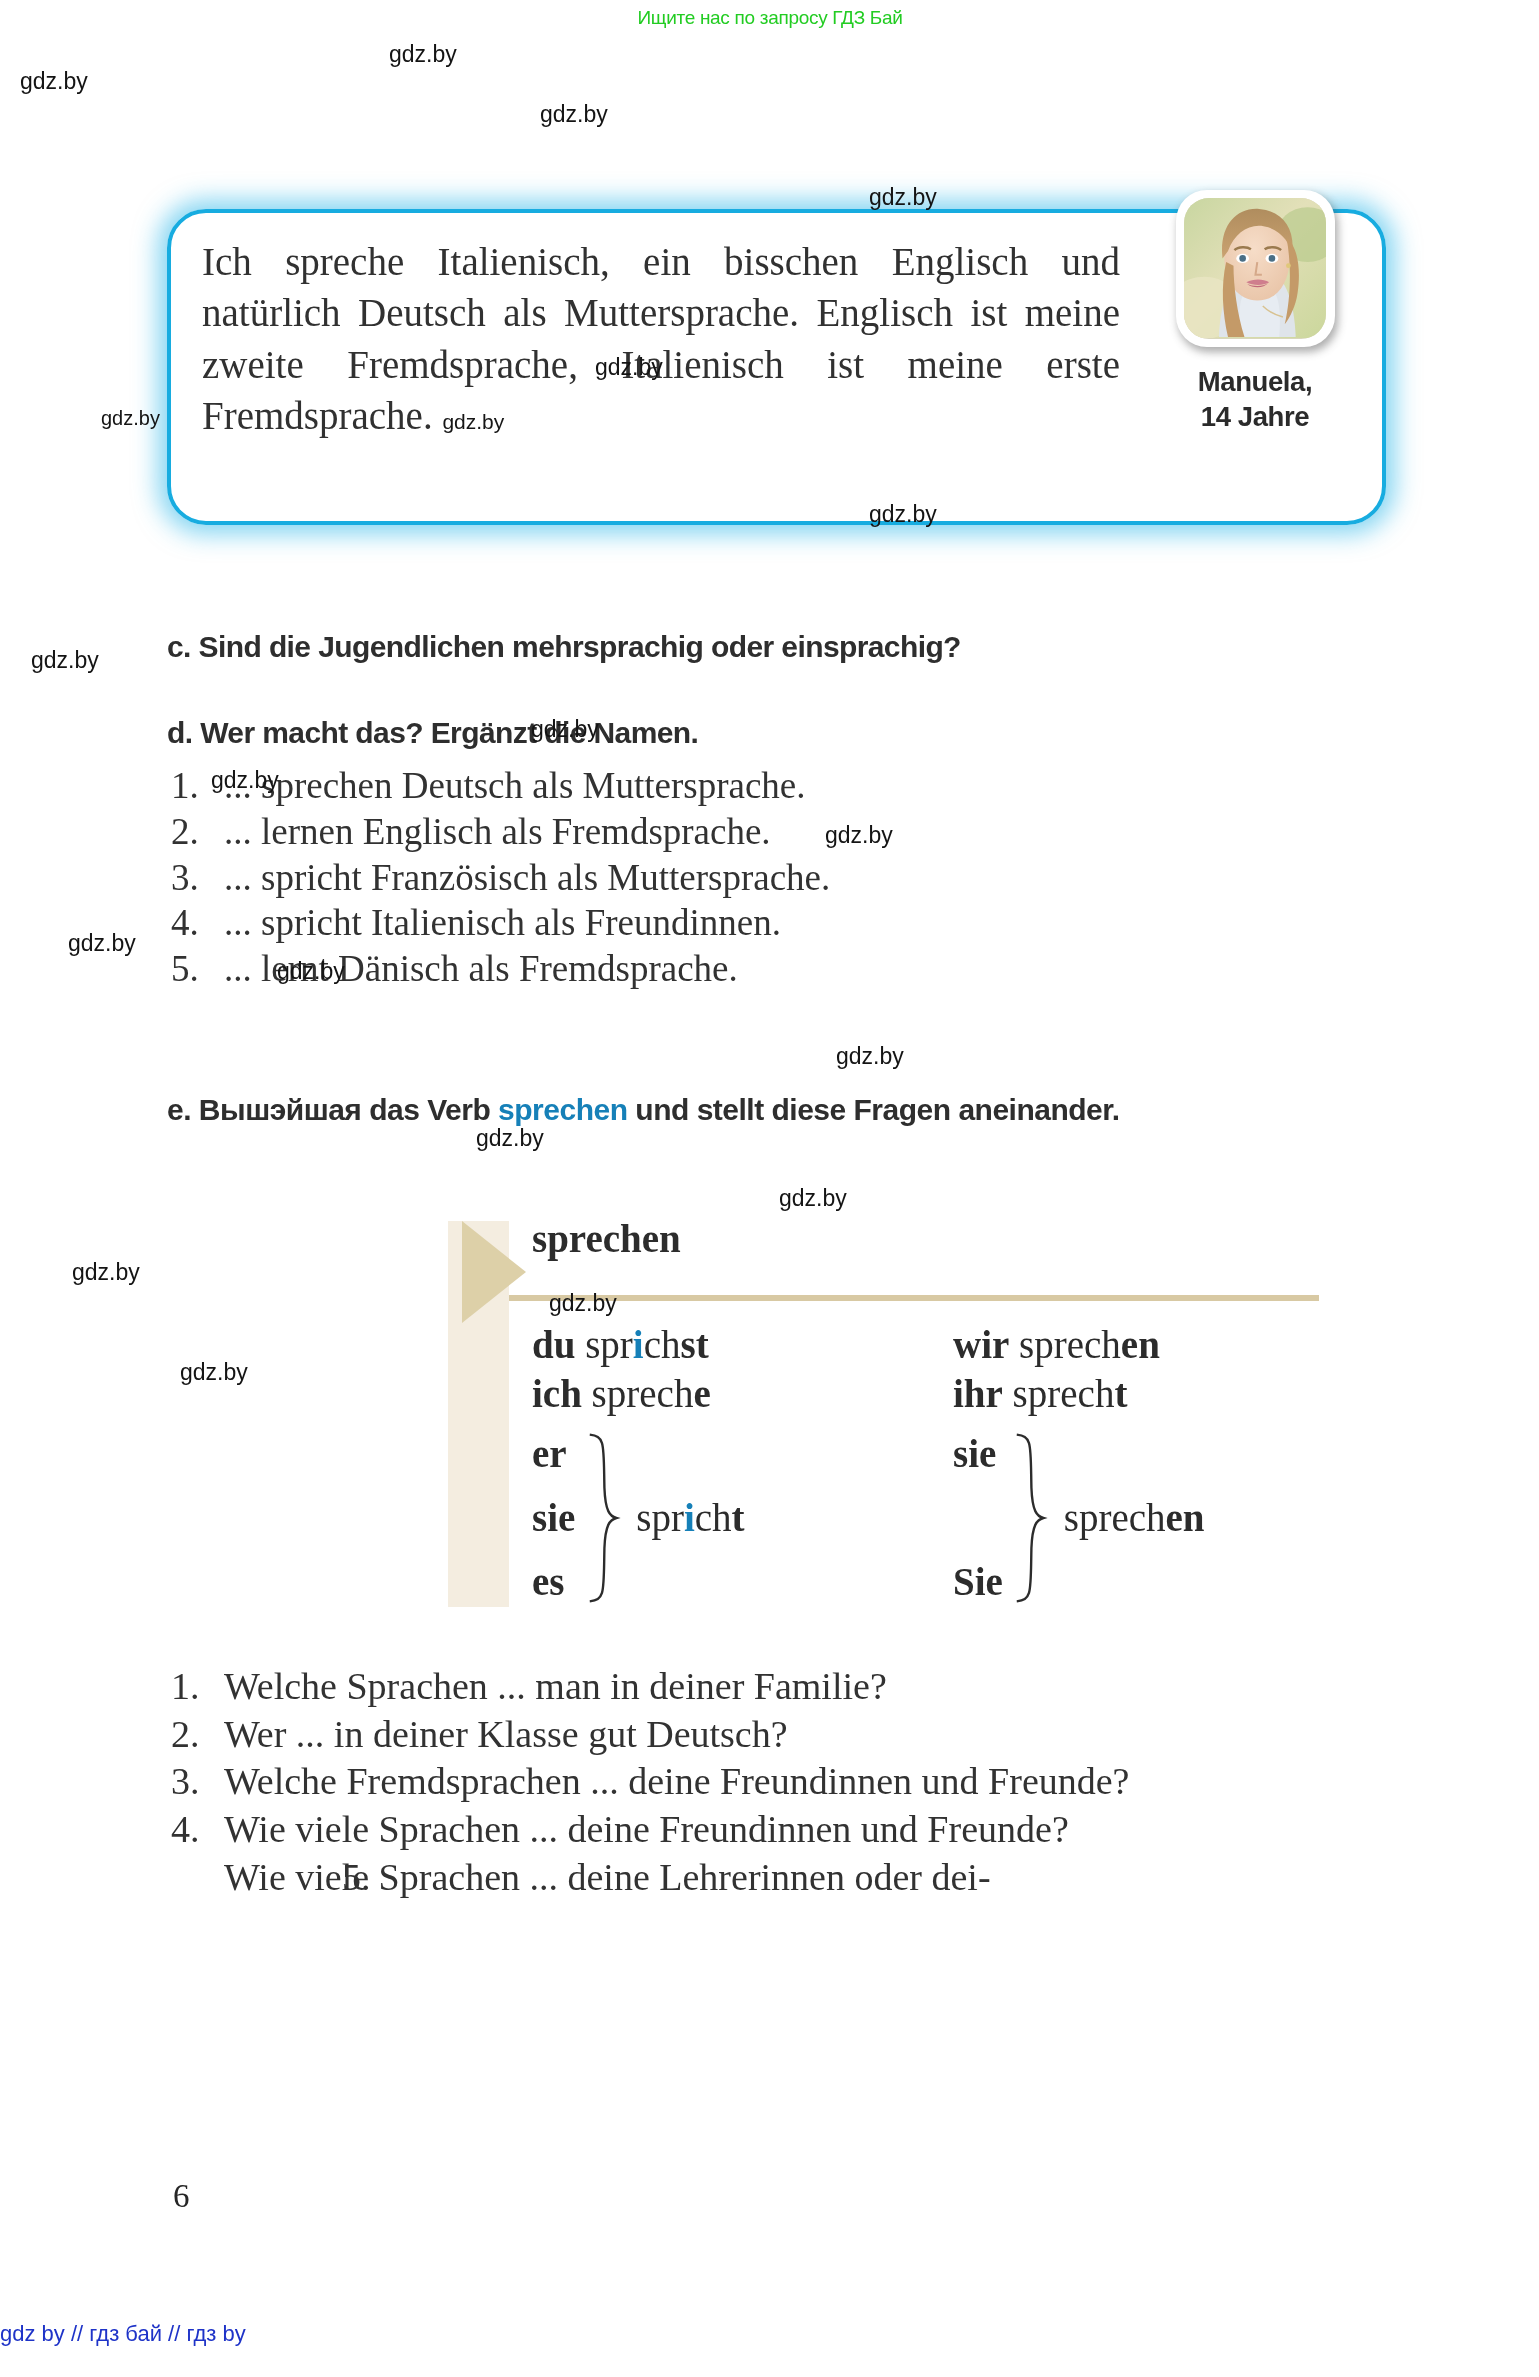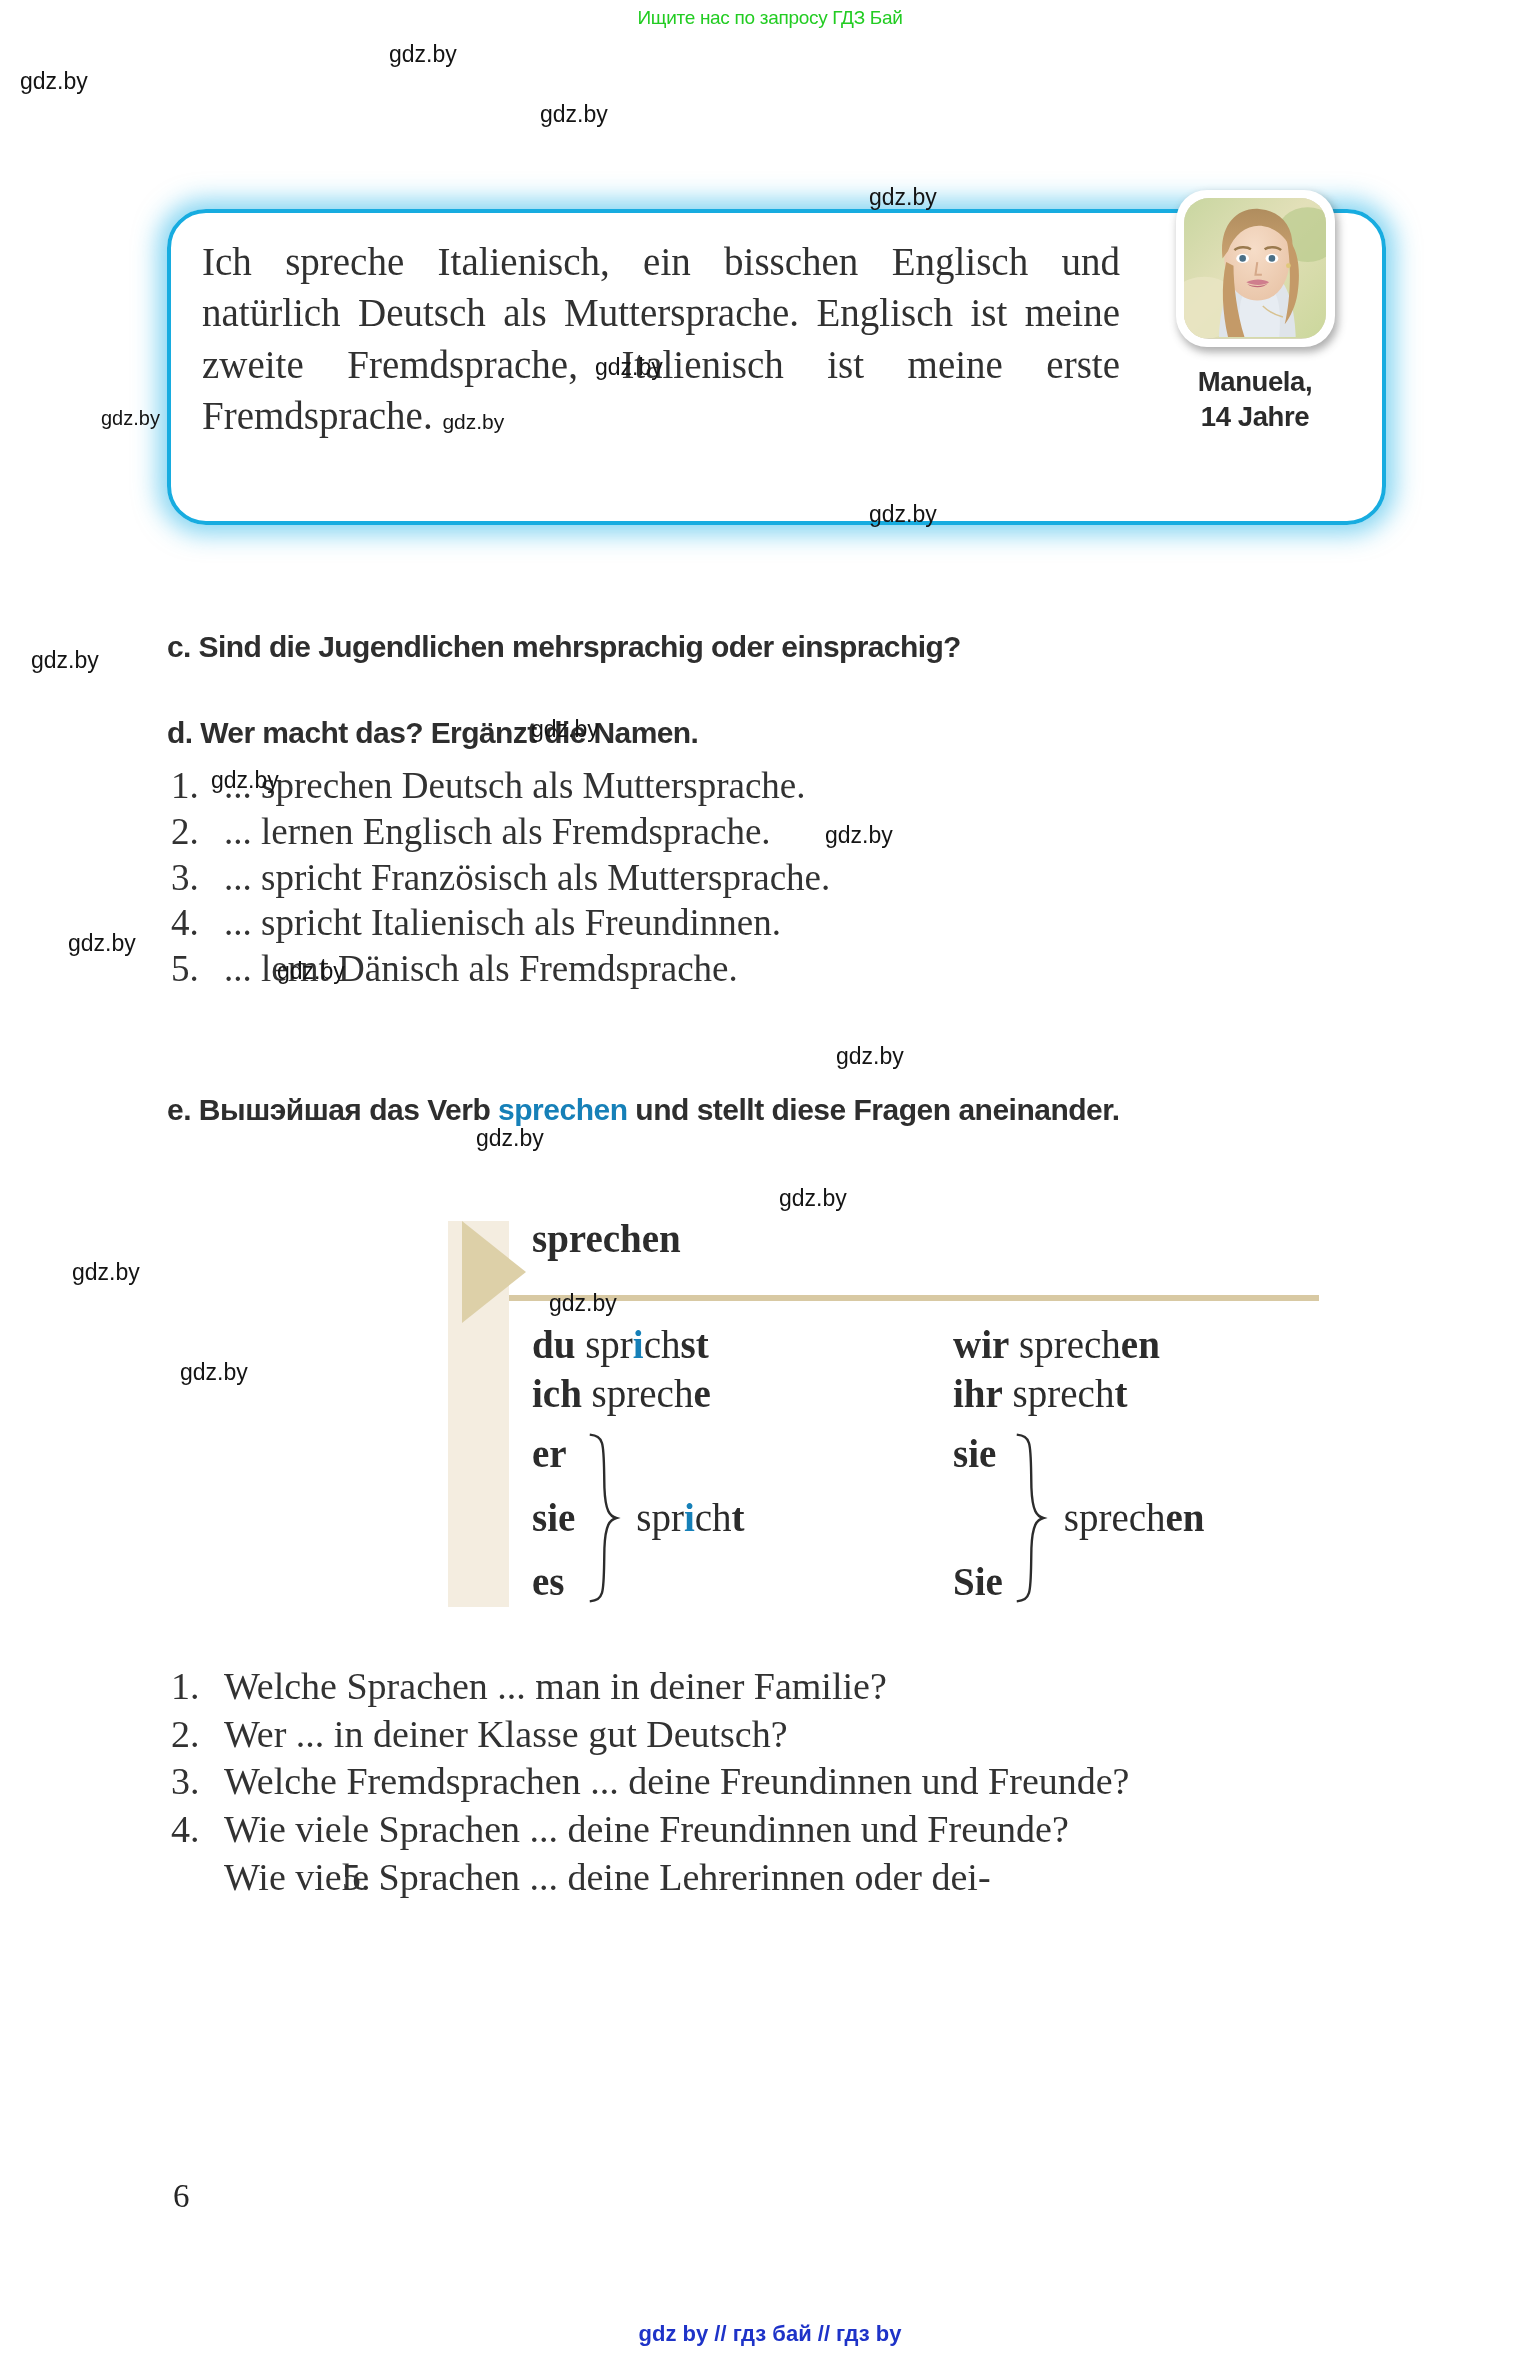--- a/index.html
+++ b/index.html
@@ -275,25 +275,24 @@
     color: #f7aebd;
     font-family: "Liberation Sans", sans-serif;
     font-size: 34px;
     letter-spacing: 0px;
   }
   .bottom-links {
     position: absolute;
     left: 0;
     top: 2321px;
     width: 100%;
-    text-align: center;
+    text-align: left;
     color: #1e33c8;
     font-family: "Liberation Sans", sans-serif;
     font-size: 22px;
-    font-weight: bold;
   }
 </style>
 </head>
 <body>
 
 <div id="page">
 
   <div class="promo">Ищите нас по запросу ГДЗ Бай</div>
 
   <div class="bubble-wrap">

